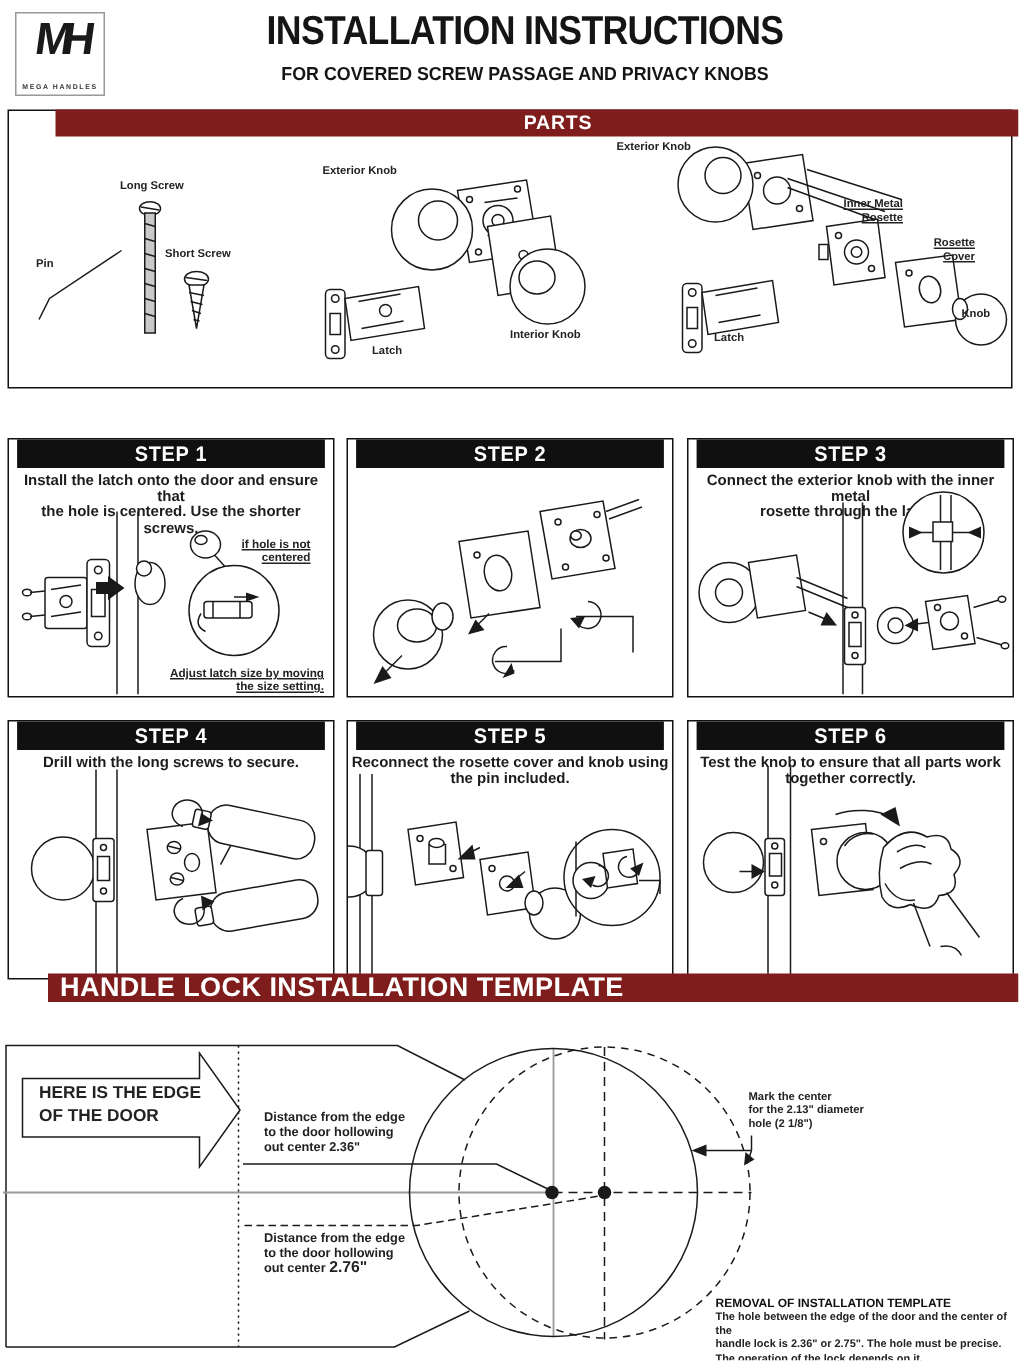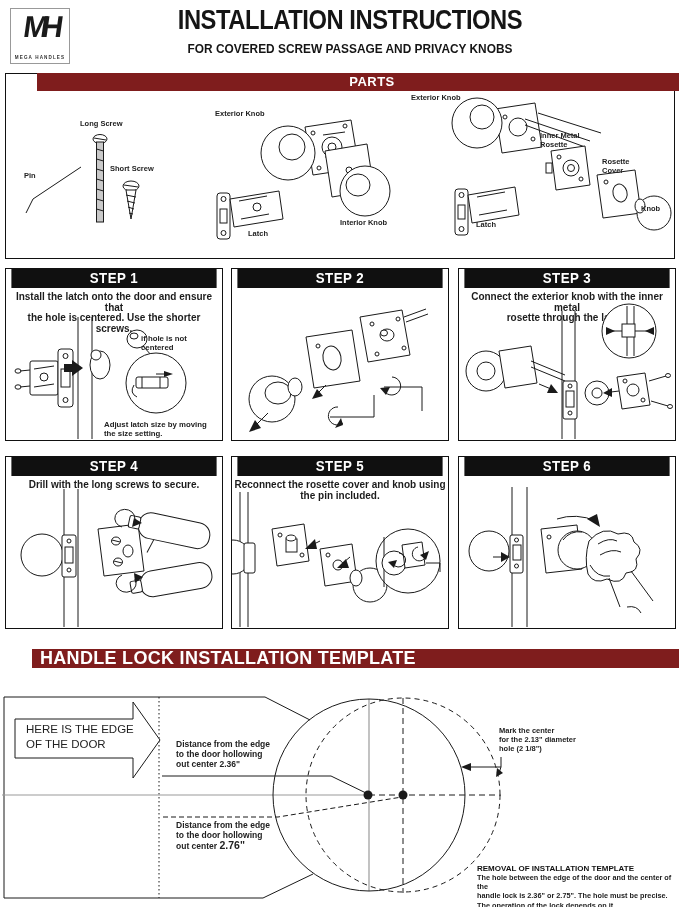--- a/index.html
+++ b/index.html
@@ -1,37 +1,37 @@
 <!DOCTYPE html>
 <html><head>
 <meta charset="utf-8">
 <style>
   html,body{margin:0;padding:0;background:#fff;}
   #page{position:relative;width:679px;height:907px;background:#fff;overflow:hidden;
         font-family:"Liberation Sans","DejaVu Sans",sans-serif;color:#111;}
   .abs{position:absolute;}
   .pre{white-space:pre-line;}
-  .ctr{text-align:left;}
+  .ctr{text-align:right;text-decoration:underline;}
   
   .logo-box{left:10px;top:8px;width:58px;height:54px;border:1px solid #999;}
   .logo-mono{position:absolute;left:0;right:0;top:1px;text-align:center;font-weight:800;
              font-size:30px;letter-spacing:-7px;transform:skewX(-8deg);color:#1a1a1a;}
   .logo-brand{position:absolute;left:0;right:0;bottom:3px;text-align:center;font-size:4.6px;
               letter-spacing:1.1px;color:#333;font-weight:700;}
   .main-title{left:90px;top:5px;width:520px;text-align:center;font-size:27px;font-weight:800;
               letter-spacing:-0.5px;transform:scaleX(0.88);color:#151515;}
   .sub-title{left:90px;top:42px;width:520px;text-align:center;font-size:12.5px;font-weight:800;
              transform:scaleX(0.95);color:#151515;}
   
   .bar{background:#7f1d1d;color:#fff;font-weight:800;margin-left:32px;}
   .parts-box{left:5px;top:73px;width:668px;height:184px;border:1.5px solid #111;}
   .parts-bar{left:5px;top:73px;width:670px;height:18px;line-height:18px;text-align:center;
              font-size:13px;letter-spacing:0.5px;}
   .plabel{font-size:7.5px;font-weight:700;color:#222;line-height:8.5px;}
-  .step-box{width:216px;height:171px;border:1.5px solid #111;}
+  .step-box{width:216px;height:171px;border:1.5px solid #111;margin-top:24px;}
   .step-bar{position:absolute;left:0;top:0;right:0;height:19px;background:#101010;color:#fff;
             text-align:center;font-weight:800;font-size:14px;line-height:19px;letter-spacing:0.5px;
             transform:scaleX(0.95);}
   .step-text{position:absolute;left:2px;right:2px;top:23px;text-align:center;font-size:10px;
              font-weight:700;line-height:10.5px;color:#1c1c1c;}
   .note{font-size:7.8px;font-weight:700;color:#222;line-height:9px;}
   .tmpl-bar{left:0px;top:649px;width:679px;height:19px;line-height:19px;font-size:18px;
             padding-left:8px;box-sizing:border-box;letter-spacing:0.3px;}
   .tlabel{font-size:8.5px;font-weight:700;line-height:10px;color:#222;}
   .big-val{font-size:10.5px;font-weight:800;}
@@ -326,20 +326,22 @@
       <path class="ln" d="M194,86 L208,86 L208,95" stroke-width="1.3"></path>
       <path class="ln" d="M167,76 a7,7 0 1 1 -4,13" stroke-width="1.5"></path>
         <polygon class="blk" points="162,91 156,85 165,83"></polygon>
       <path class="ln" d="M186,70 a7,7 0 1 0 7,11" stroke-width="1.5"></path>
         <polygon class="blk" points="194,83 197,74 188,78"></polygon>
     </svg>
   </div>
 
   <div class="abs step-box" style="left:458px;top:456px">
     <div class="step-bar">STEP 6</div>
+    <div class="step-text pre">Test the knob to ensure that all parts work
+together correctly.</div>
     <svg style="left:0;top:20px" width="216" height="150" viewBox="0 0 216 150">
       <line class="ln" x1="53" y1="10" x2="53" y2="150"></line>
         <line class="ln" x1="68" y1="10" x2="68" y2="150"></line>
       <circle class="lw" cx="30" cy="74" r="20"></circle>
       <rect class="lw" x="51" y="58" width="13" height="38" rx="2"></rect>
       <rect class="lw" x="54" y="68" width="8" height="15"></rect>
       <circle class="lw" cx="57.5" cy="63" r="2"></circle>
         <circle class="lw" cx="57.5" cy="89" r="2"></circle>
       <line class="ln" x1="34" y1="80" x2="44" y2="80" stroke-width="3.5"></line>
       <polygon class="blk" points="51,80 42,75 42,85"></polygon>
@@ -385,21 +387,21 @@
     <circle class="blk" cx="368" cy="125" r="4.5"></circle>
     <circle class="blk" cx="403" cy="125" r="4.5"></circle>
 
     <line class="ln" x1="501" y1="87" x2="501" y2="97"></line>
     <line class="ln" x1="501" y1="97" x2="468" y2="97"></line>
     <polygon class="blk" points="461,97 471,93 471,101"></polygon>
     <line class="ln" x1="501" y1="97" x2="499" y2="103"></line>
     <polygon class="blk" points="496,107 503,103 497,98"></polygon>
   </svg>
 
-  <div class="abs pre" style="left:26px;top:722px;font-size:11.5px;font-weight:400;line-height:15px;color:#222">HERE IS THE EDGE
+  <div class="abs pre" style="left:26px;top:722px;font-size:11.5px;font-weight:700;line-height:15px;color:#222">HERE IS THE EDGE
 OF THE DOOR</div>
 
   <div class="abs tlabel pre" style="left:176px;top:739px">Distance from the edge
 to the door hollowing
 out center 2.36"</div>
 
   <div class="abs tlabel" style="left:176px;top:820px">
     <div class="pre">Distance from the edge
 to the door hollowing</div>
     <div><span>out center </span><span class="big-val">2.76"</span></div>

